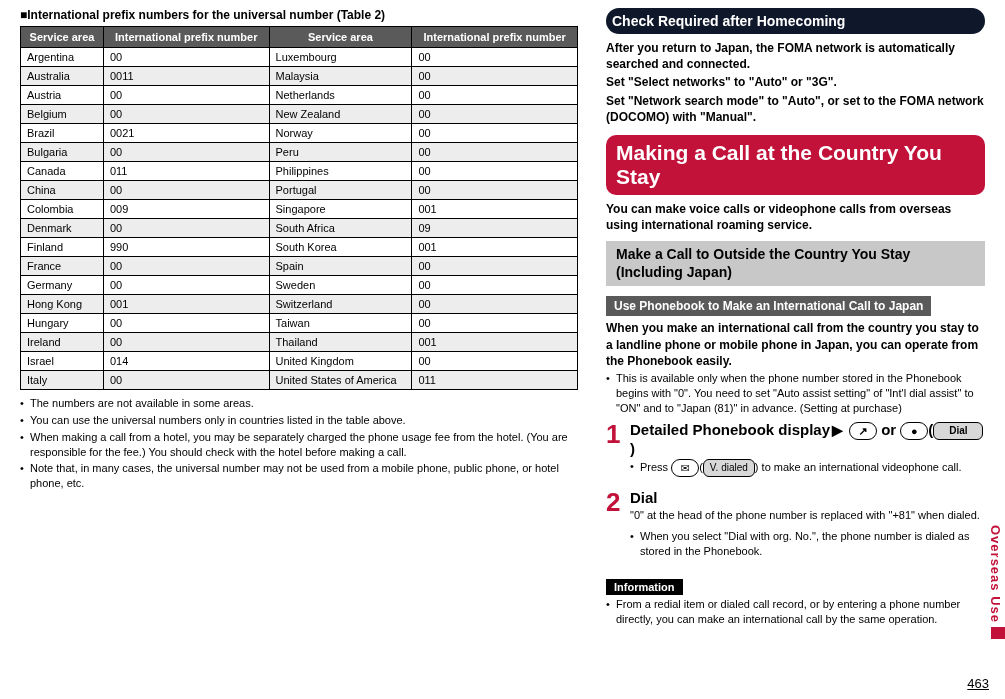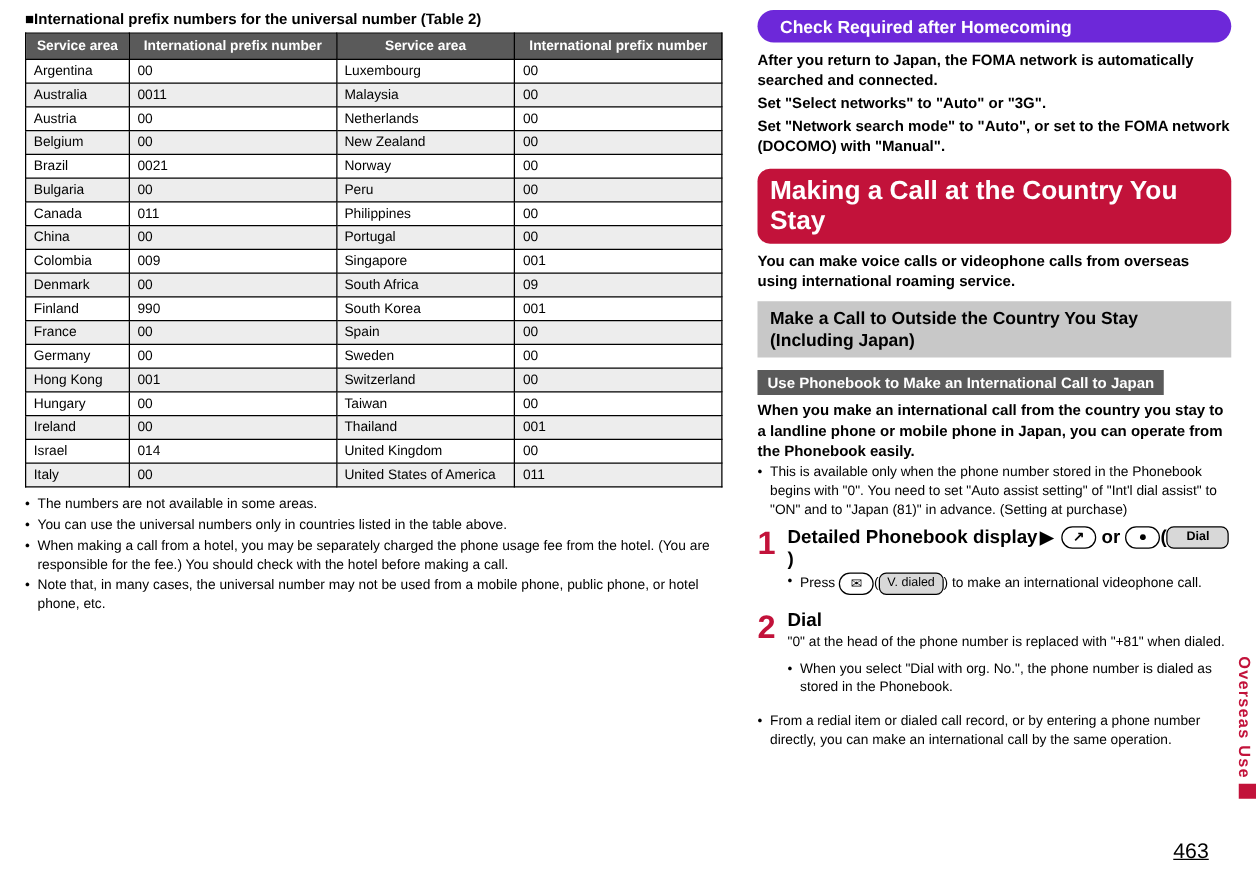--- a/index.html
+++ b/index.html
@@ -53,24 +53,24 @@
   border: 1px solid #000;
   padding: 3px 6px;
 }
 table.prefix tbody tr:nth-child(even) td { background: #ededed; }
 
 ul.bullets { list-style: none; padding: 0; margin: 0 0 6px 0; }
 ul.bullets li { position: relative; padding-left: 10px; line-height: 1.35; margin-bottom: 2px; font-size: 11px; }
 ul.bullets li:before { content: "•"; position: absolute; left: 0; top: 0; }
 
 .heading-gray {
-  background: #6d28d9;
-  color: #fff;
-  font-weight: bold;
-  padding: 5px 18px;
+  background: #0f172a;
+  color: #fff;
+  font-weight: bold;
+  padding: 5px 6px;
   font-size: 14px;
   margin: 0 0 6px 0;
   border-radius: 13px;
 }
 .heading-red {
   background: #c2123a;
   color: #fff;
   font-weight: bold;
   padding: 6px 10px;
   font-size: 21px;
@@ -151,23 +151,23 @@
   bottom: 76px;
   color: #c2123a;
   font-weight: bold;
   font-size: 13px;
   writing-mode: vertical-rl;
   text-orientation: mixed;
   letter-spacing: 1px;
 }
 .page-num {
   position: absolute;
-  right: 38px;
+  right: 16px;
   bottom: 8px;
-  font-size: 17px;
+  font-size: 13px;
   text-decoration: underline;
 }
 </style>
 </head>
 <body>
 
 <div class="page">
 
   <div class="col col-left">
     <div class="subhead-black">■International prefix numbers for the universal number (Table 2)</div>
@@ -339,20 +339,21 @@
       <div class="step-num">2</div>
       <div class="step-body">
         <div class="step-title">Dial</div>
         <p class="bodytext">"0" at the head of the phone number is replaced with "+81" when dialed.</p>
         <ul class="bullets">
           <li>When you select "Dial with org. No.", the phone number is dialed as stored in the Phonebook.</li>
         </ul>
       </div>
     </div>
 
+    <div><span class="info-label">Information</span></div>
     <ul class="bullets">
       <li>From a redial item or dialed call record, or by entering a phone number directly, you can make an international call by the same operation.</li>
     </ul>
   </div>
 </div>
 
 <div class="side-text">Overseas Use</div>
 <div class="side-tab"></div>
 <div class="page-num">463</div>
 

